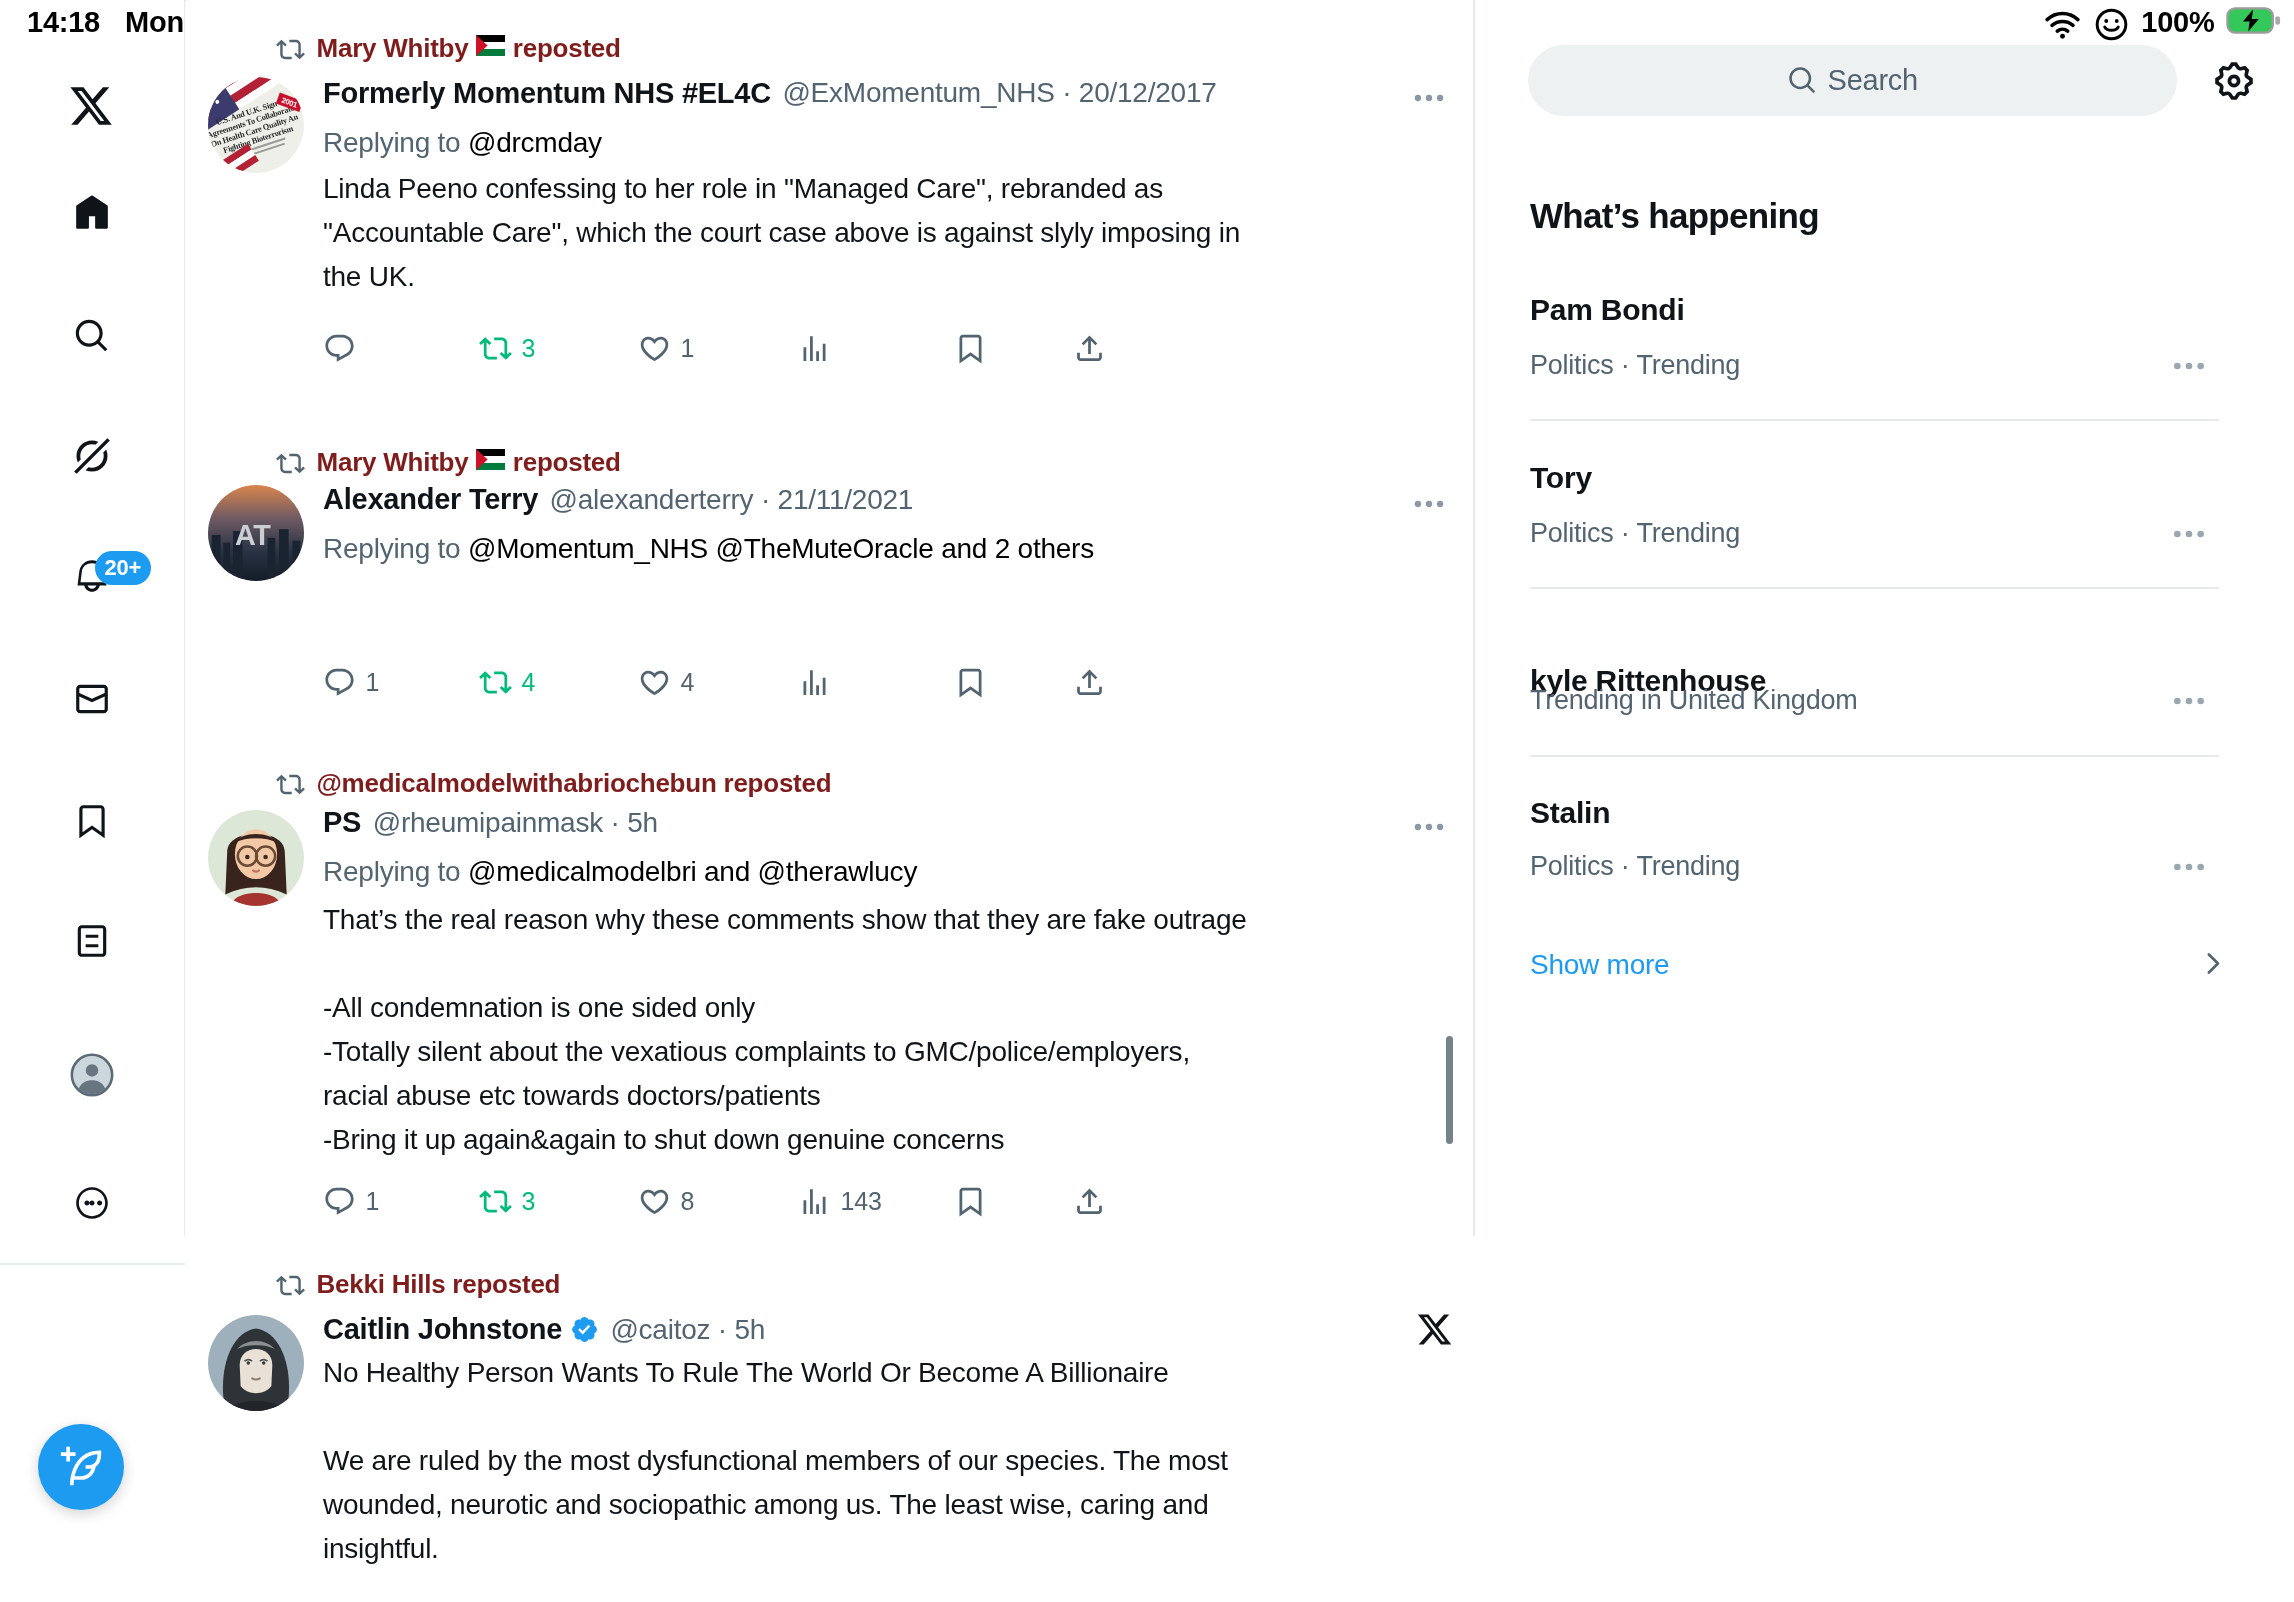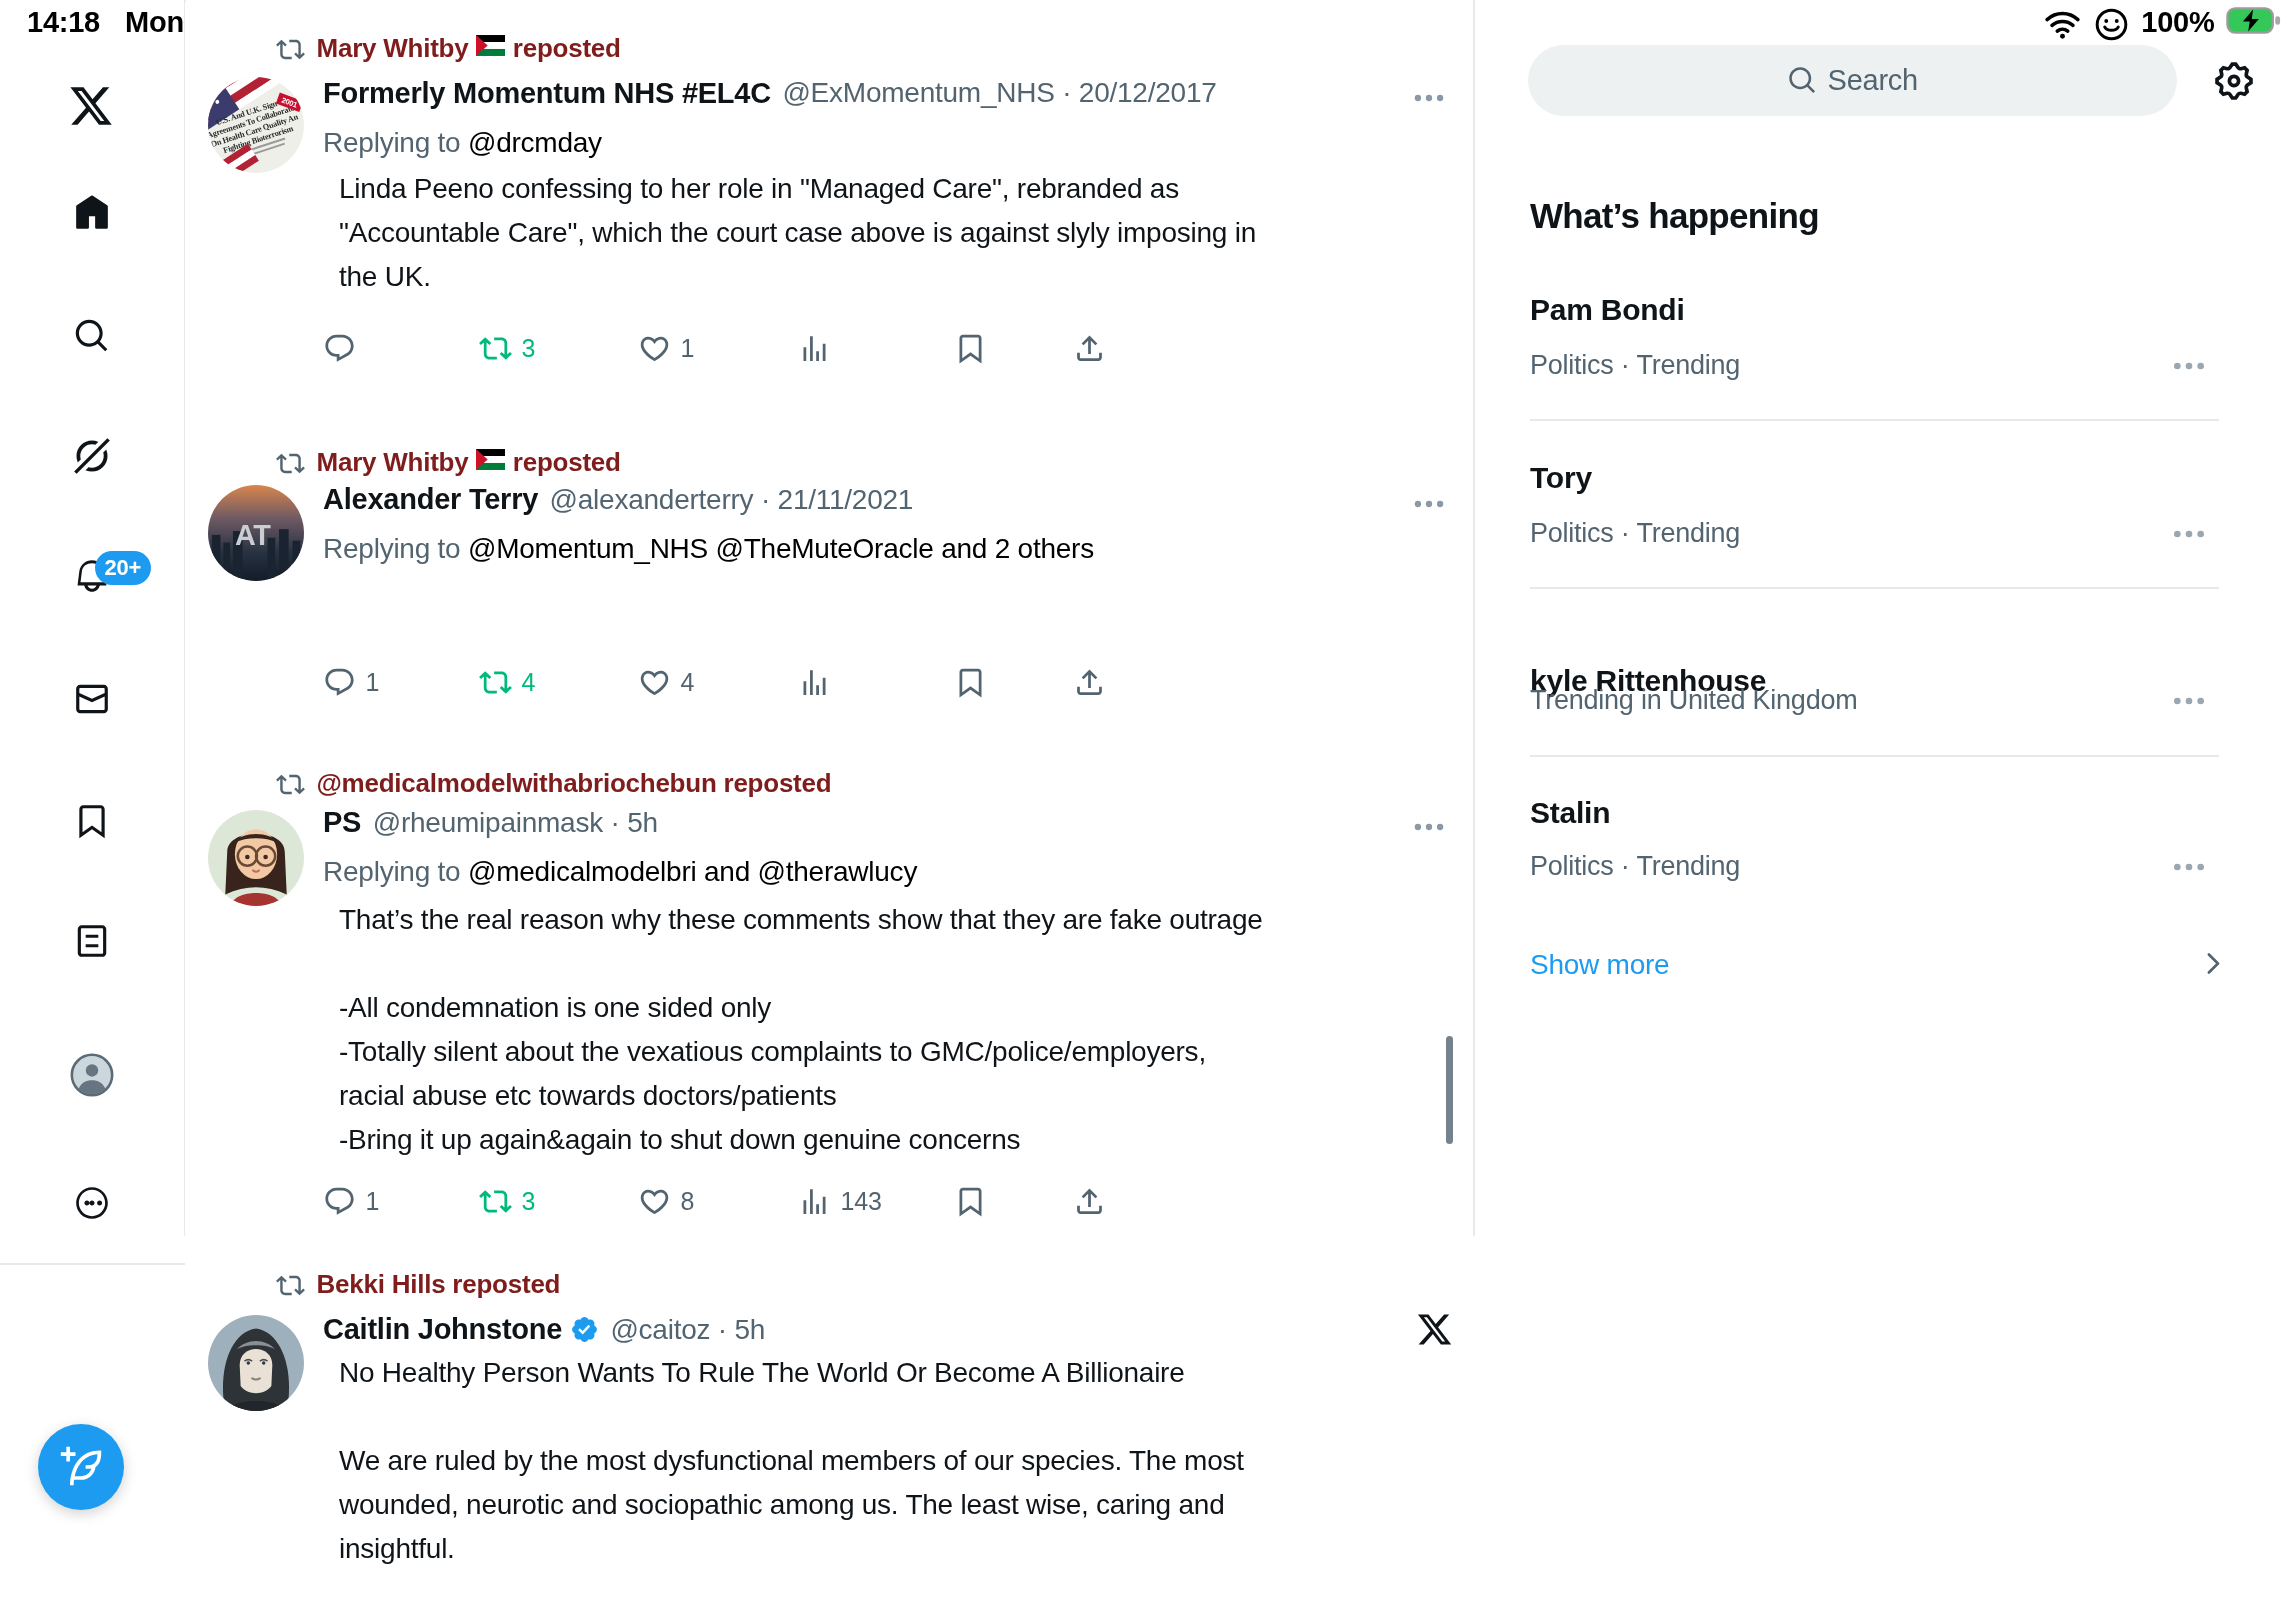--- a/index.html
+++ b/index.html
@@ -32,21 +32,21 @@
   .flag { display:inline-block; width:33px; height:23px; margin:0 7.7px; vertical-align:-2.9px; }
   .avatar { position:absolute; left:23px; width:96px; height:96px; border-radius:50%; overflow:hidden; }
   .name-row { position:absolute; left:138px; display:flex; align-items:center; white-space:nowrap; }
   .disp-name { font-size:29px; font-weight:700; color:#0f1419; }
   .meta { font-size:28px; color:#536471; margin-left:11.5px; font-weight:400; }
   .vbadge { width:29px; height:29px; margin-left:7.7px; }
   .more-dots { position:absolute; left:1225px; width:38px; height:38px; }
   .replying { position:absolute; left:138px; font-size:28px; line-height:35px; color:#536471; white-space:nowrap; }
   .replying .lnk { color:#000000; }
   .tweet-text { position:absolute; left:138px; width:1129px; font-size:28px; line-height:44px;
-                color:#0f1419; white-space:pre-line;margin-left:16px; }
+                color:#0f1419; white-space:pre-line; }
   .actions { position:absolute; left:138px; width:792px; height:38px; }
   .act { position:absolute; top:0; display:flex; align-items:center; color:#536471; }
   .act svg { width:33px; height:33px; }
   .act .cnt { margin-left:9.6px; font-size:25px; line-height:33px; }
   .act.green { color:#00ba7c; }
   .x-mini { position:absolute; left:1231px; width:37px; height:37px; }
   .scrollbar { position:absolute; left:1446px; top:1036px; width:6.7px; height:108px; background:#5d6c77; border-radius:3.8px; opacity:.85; }
 
   
   .search-pill { position:absolute; left:1528px; top:45px; width:649px; height:71px; border-radius:36px;

